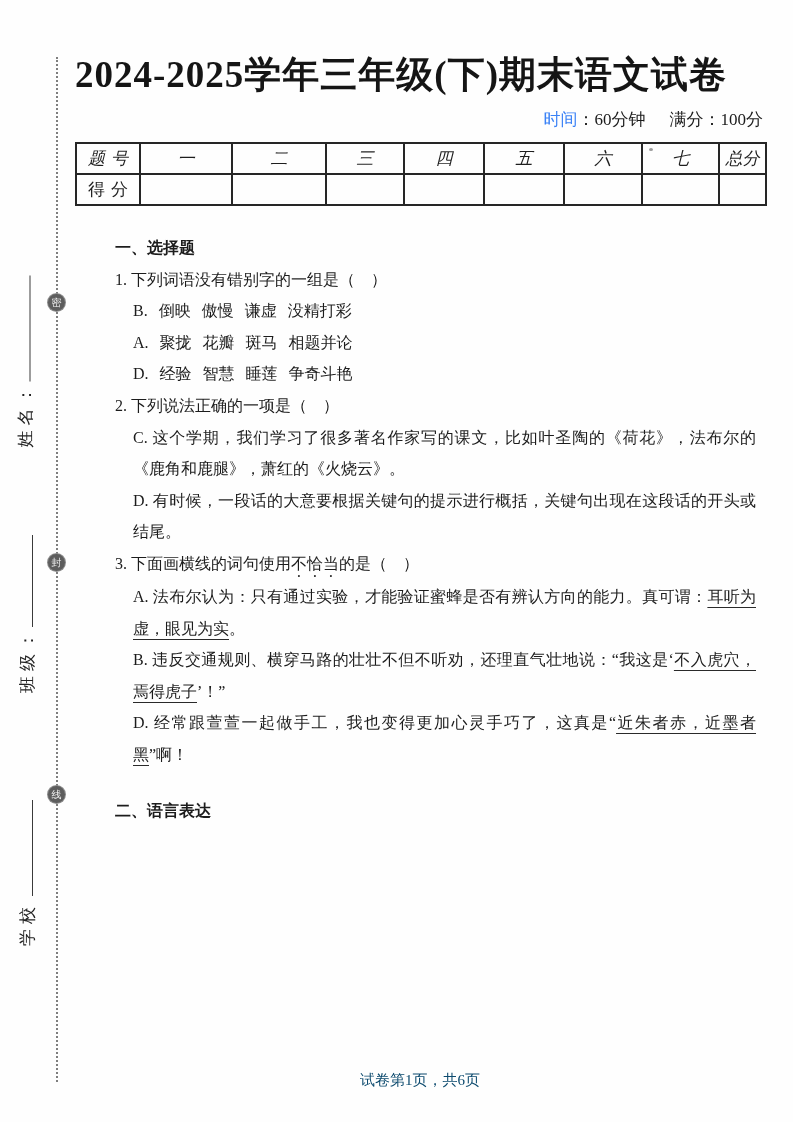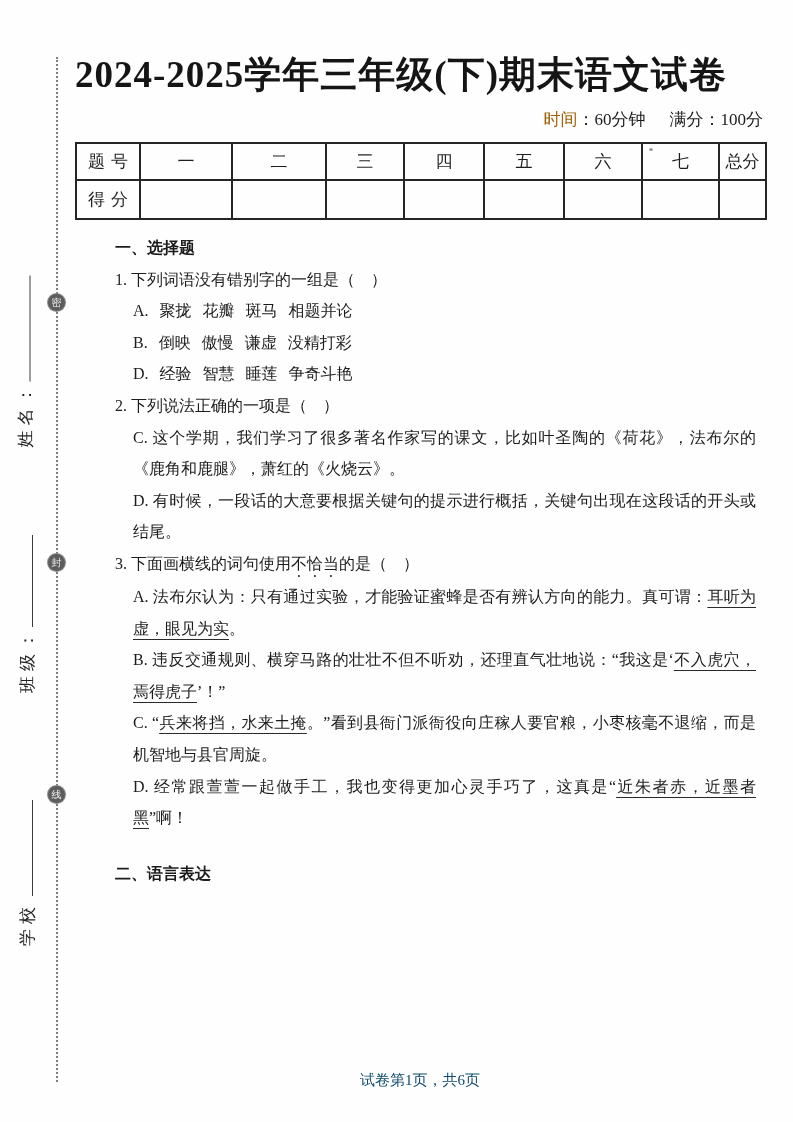--- a/index.html
+++ b/index.html
@@ -43,34 +43,34 @@
   .b-class  { width: 92px; }
   .b-school { width: 96px; margin-left: 6px; }
 
   
   .title {
     position: absolute; left: 75px; right: 28px; top: 50px; margin: 0;
     text-align: left; font-size: 37px; font-weight: 700;
     letter-spacing: 1px; white-space: nowrap; color: #151515;
   }
   .meta { position: absolute; top: 108px; right: 30px; font-size: 17px; color: #1b1b1b; }
-  .meta .time-word { color: #a16207; }
+  .meta .time-word { color: #3b82f6; }
   .meta .gap { display: inline-block; width: 24px; }
 
   
   .score-table {
     position: absolute; left: 75px; top: 142px;
     border-collapse: collapse; table-layout: fixed; width: 690px;
   }
   .score-table td {
     border: 2px solid #262626; text-align: center;
     font-size: 17px; padding: 0; overflow: hidden;
   }
-  .score-table tr:first-child td { height: 37px; }
-  .score-table tr:last-child td  { height: 39px; }
+  .score-table tr:first-child td { height: 31px; font-style: italic; }
+  .score-table tr:last-child td  { height: 31px; }
   .score-table td.lbl { letter-spacing: 6px; text-indent: 6px; }
   .speck { position: absolute; left: 649px; top: 148px; width: 4px; height: 3px;
            background: #9c9c9c; border-radius: 50%; }
 
   
   .body-col { position: absolute; left: 115px; top: 232px; width: 641px; }
   .body-col p {
     margin: 0; font-size: 16px; line-height: 31.6px;
     text-align: justify; color: #1c1c1c;
   }
@@ -148,32 +148,31 @@
       <td></td>
     </tr>
   </tbody>
     </table>
   <div class="speck"></div>
 
   <div class="body-col">
     <p class="sec-heading">一、选择题</p>
 
     <p class="stem">1. 下列词语没有错别字的一组是（　）</p>
+    <p class="opt wide">B. 倒映 傲慢 谦虚 没精打彩</p>
     <p class="opt wide">A. 聚拢 花瓣 斑马 相题并论</p>
-    <p class="opt wide">B. 倒映 傲慢 谦虚 没精打彩</p>
     <p class="opt wide">D. 经验 智慧 睡莲 争奇斗艳</p>
 
     <p class="stem">2. 下列说法正确的一项是（　）</p>
     <p class="opt">C. 这个学期，我们学习了很多著名作家写的课文，比如叶圣陶的《荷花》，法布尔的《鹿角和鹿腿》，萧红的《火烧云》。</p>
     <p class="opt">D. 有时候，一段话的大意要根据关键句的提示进行概括，关键句出现在这段话的开头或结尾。</p>
 
     <p class="stem"><span>3. 下面画横线的词句使用</span><span class="emph">不恰当</span><span>的是（　）</span></p>
     <p class="opt"><span>A. 法布尔认为：只有通过实验，才能验证蜜蜂是否有辨认方向的能力。真可谓：</span><span class="u">耳听为虚，眼见为实</span><span>。</span></p>
     <p class="opt"><span>B. 违反交通规则、横穿马路的壮壮不但不听劝，还理直气壮地说：“我这是‘</span><span class="u">不入虎穴，焉得虎子</span><span>’！”</span></p>
-    <p class="opt"><span>C. “</span><span class="u">兵来将挡，水来土掩</span><span>。”看到县衙门派衙役向庄稼人要官粮，小枣核毫不退缩，而是机智地与县官周旋。</span></p>
     <p class="opt"><span>D. 经常跟萱萱一起做手工，我也变得更加心灵手巧了，这真是“</span><span class="u">近朱者赤，近墨者黑</span><span>”啊！</span></p>
 
     <p class="sec-heading sec2">二、语言表达</p>
   </div>
 
   <div class="footer">试卷第1页，共6页</div>
 
 </div>
 
 </body></html>

